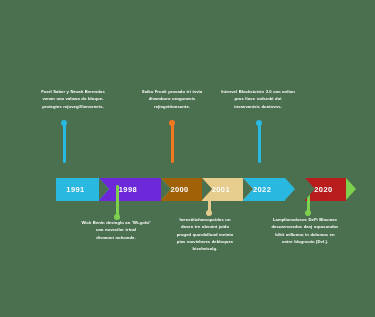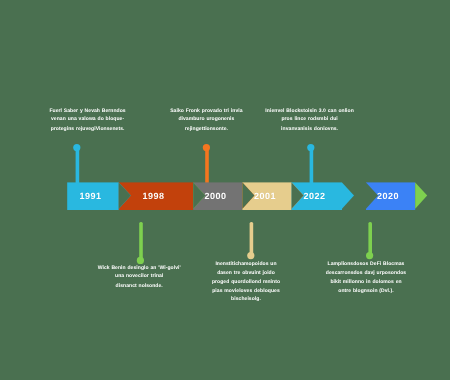--- a/index.html
+++ b/index.html
@@ -20,21 +20,21 @@
     left: 0;
     top: 0;
     width: 375px;
     height: 317px;
   }
 
   
   .bar {
     position: absolute;
     left: 40px;
-    top: 152px;
+    top: 178px;
     width: 290px;
     height: 23px;
     display: flex;
     padding-left: 16px;
   }
   .seg {
     position: relative;
     height: 23px;
     display: flex;
     align-items: center;
@@ -141,45 +141,45 @@
     <span class="knob" style="background:#29b8e0;"></span>
   </div>
 
   <div class="bar">
 
     <div class="seg" style="color:#29b8e0; background:#29b8e0; width:50px;">
       <span class="seg-year">1991</span>
       <span class="head"></span>
     </div>
 
-    <div class="seg" style="color:#7ed04f; background:#c2410c; width:72px;">
+    <div class="seg" style="color:#7ed04f; background:#6d28d9; width:72px;">
       <span class="notch"></span>
       <span class="seg-year">1998</span>
       <span class="head"></span>
     </div>
 
-    <div class="seg" style="color:#f4761f; background:#737373; width:48px;">
+    <div class="seg" style="color:#f4761f; background:#a16207; width:48px;">
       <span class="notch"></span>
       <span class="seg-year">2000</span>
       <span class="head"></span>
     </div>
 
     <div class="seg" style="color:#e6cd8d; background:#e6cd8d; width:48px;">
       <span class="notch"></span>
       <span class="seg-year">2001</span>
       <span class="head"></span>
     </div>
 
     <div class="seg" style="color:#29b8e0; background:#29b8e0; width:48px;">
       <span class="notch"></span>
       <span class="seg-year">2022</span>
       <span class="head"></span>
     </div>
 
-    <div class="seg" style="color:#7ed04f; background:#3b82f6; width:48px;margin-left:20px;">
+    <div class="seg" style="color:#7ed04f; background:#b91c1c; width:48px;margin-left:20px;">
       <span class="notch"></span>
       <span class="seg-year">2020</span>
       <span class="head"></span>
     </div>
 
   </div>
 
   <div class="stem down" style="left:116px; top:185px; height:33px; background:#7ed04f;">
     <span class="knob" style="background:#7ed04f;"></span>
   </div>

